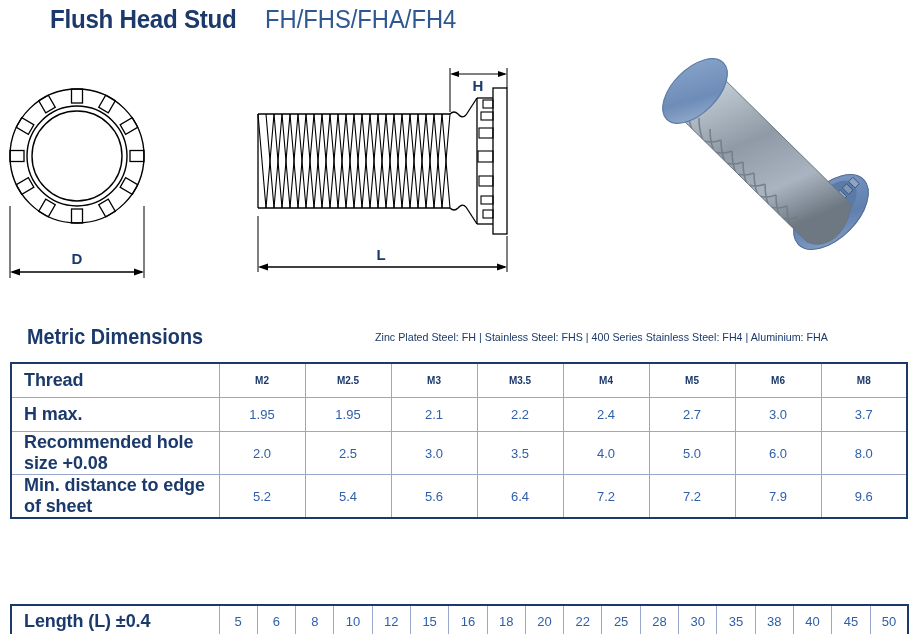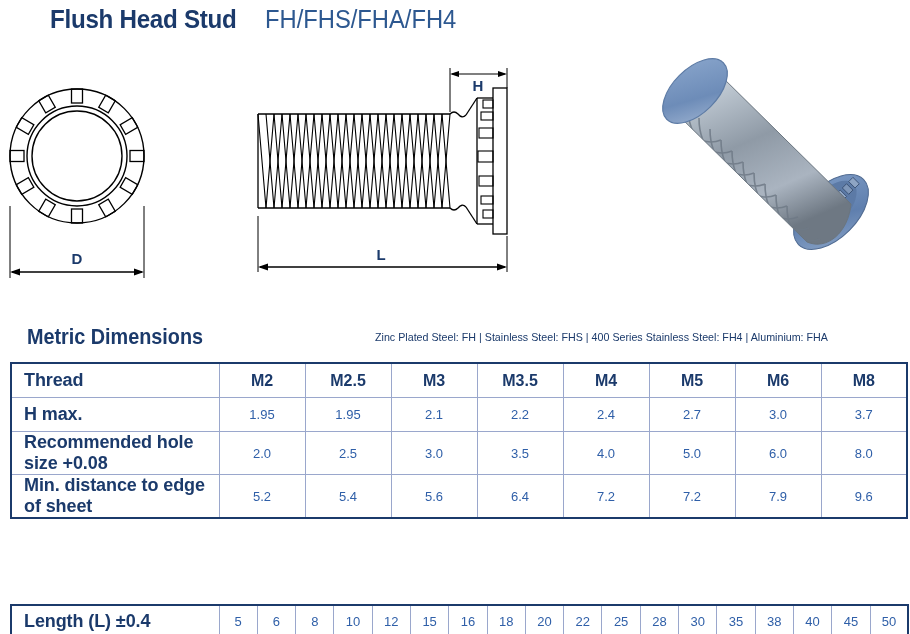--- a/index.html
+++ b/index.html
@@ -62,21 +62,21 @@
   .tbl.len td{height:30px;}
   .tbl tr:first-child td{border-top:2px solid #1b3a6b;}
   .tbl tr:last-child td{border-bottom:2px solid #1b3a6b;}
   .tbl td:first-child{border-left:2px solid #1b3a6b;}
   .tbl td:last-child{border-right:2px solid #1b3a6b;border-radius:17px;}
   .tbl td.rowlab{
     text-align:left;padding-left:12px;
     font-weight:bold;color:#1b3a6b;font-size:18px;
     letter-spacing:-0.1px;
   }
-  .tbl td.colhead{font-weight:bold;color:#1b3a6b;font-size:16px;}
+  .tbl td.colhead{font-weight:bold;color:#1b3a6b;font-size:10px;}
   .tbl.len td.lenval{font-size:13px;color:#2f5fa8;}
   svg{display:block;}
 </style>
 </head>
 <body>
 
 <div class="header">
   <div class="title">Flush Head Stud</div>
   <div class="subtitle-codes">FH/FHS/FHA/FH4</div>
 </div>

